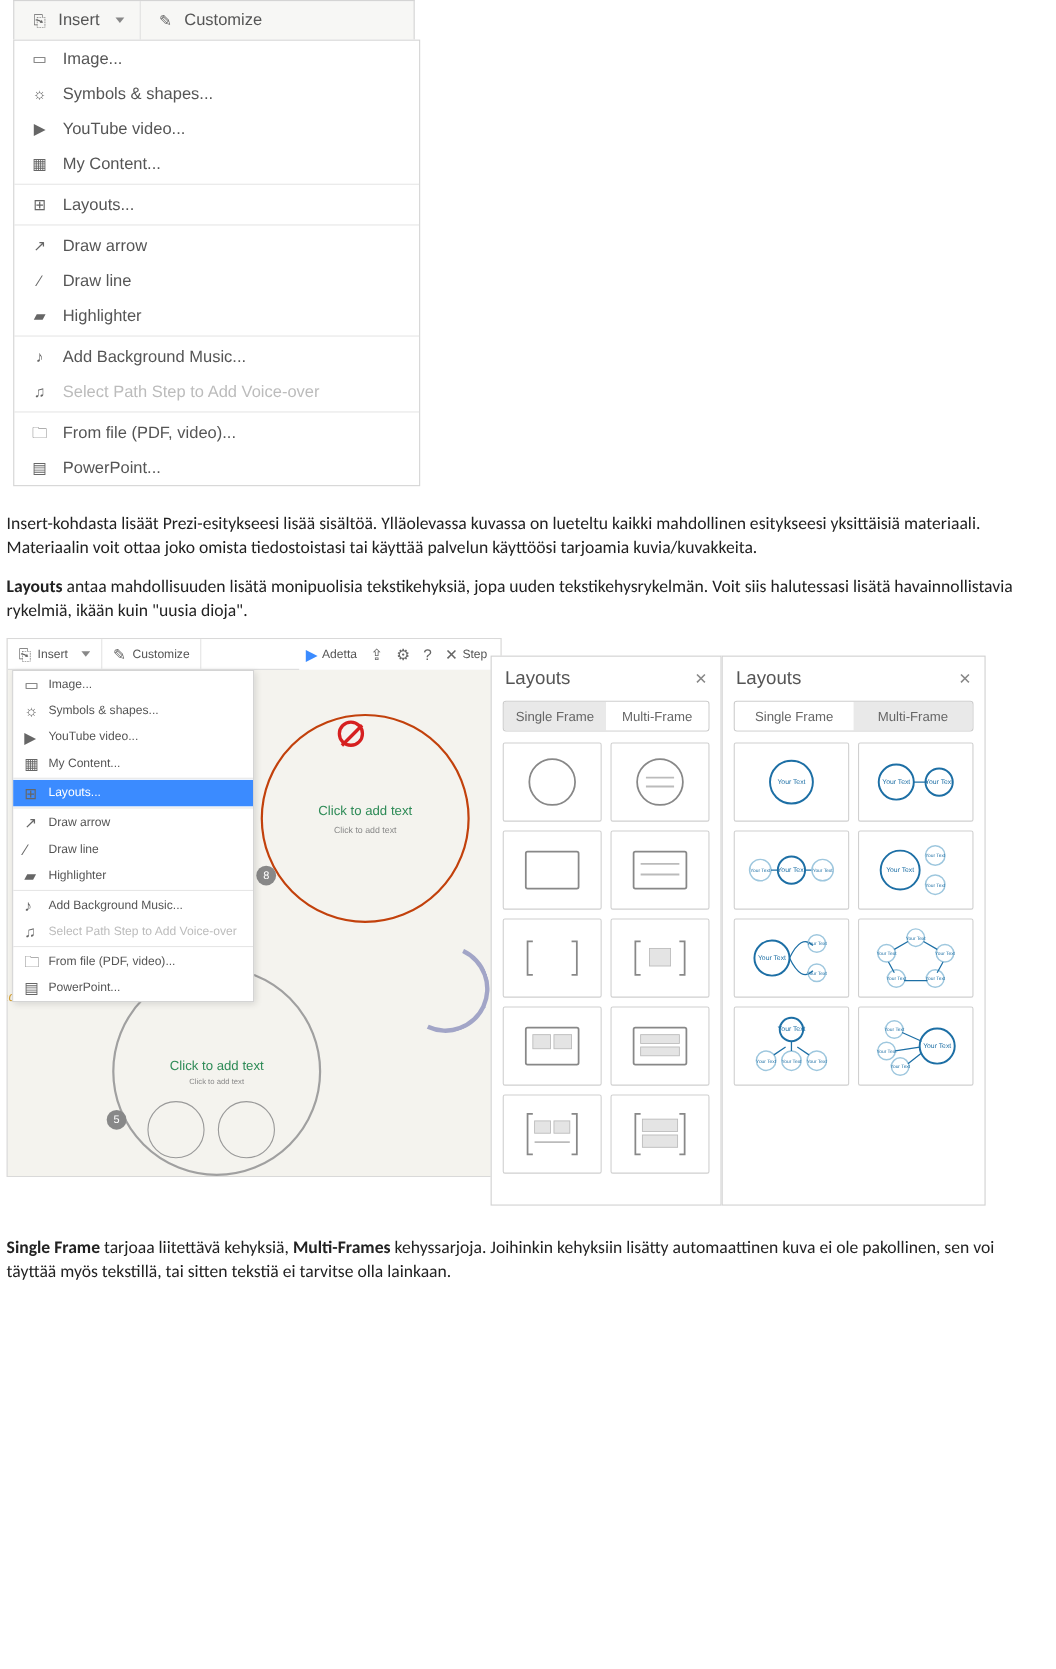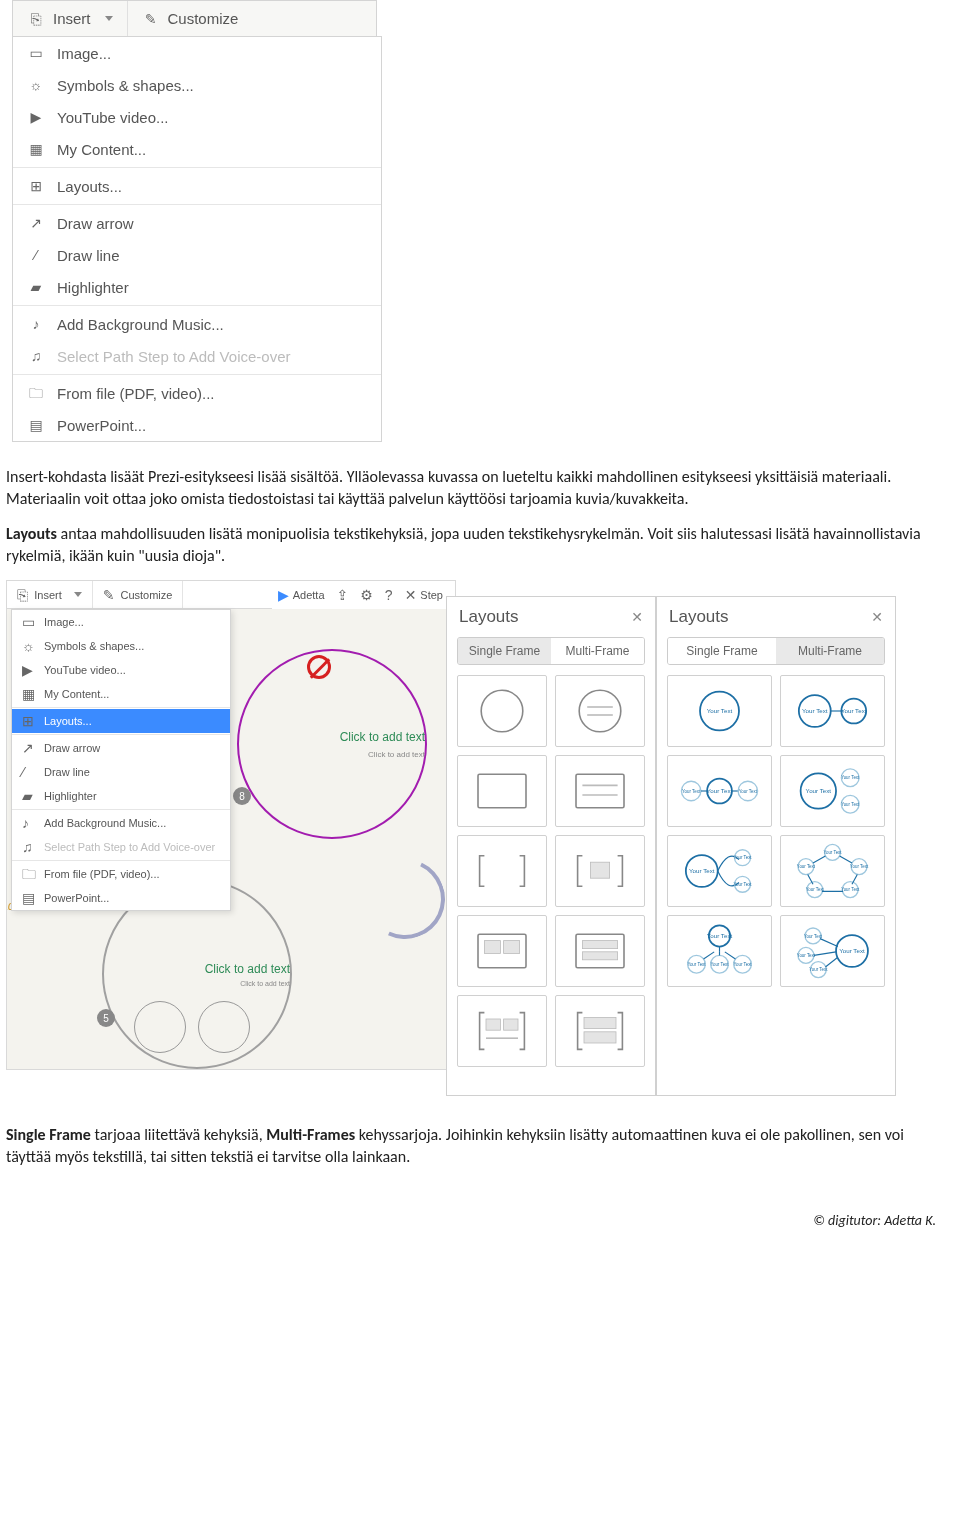--- a/index.html
+++ b/index.html
@@ -30,21 +30,21 @@
   
   .editor { left: 0; top: 0; width: 450px; height: 490px; background: #f2f1ee; border: 1px solid #d9d9d9; overflow: hidden; }
   .editor .ed-toolbar { display:flex; align-items:center; background:#fff; height:28px; border-bottom:1px solid #d9d9d9; }
   .editor .ed-toolbar .ed-btn { display:flex; align-items:center; gap:6px; padding: 0 10px; font-size:11px; color:#555; cursor:pointer; border-right:1px solid #e4e4e4; height:100%; }
   .editor .ed-menu { position:absolute; left:4px; top:28px; width:220px; background:#fff; border:1px solid #d4d4d4; font-size:11px; box-shadow: 2px 2px 6px rgba(0,0,0,0.12); z-index:2; }
   .editor .ed-menu .emi { display:flex; align-items:center; gap:8px; padding:5px 10px; cursor:pointer; }
   .editor .ed-menu .emi.sel { background:#3b8bff; color:#fff; }
   .editor .ed-menu .emi.disabled { color:#bcbcbc; }
   .editor .ed-menu .esep { height:0;border-top:1px solid #e6e6e6; margin:1px 0;}
   .editor .canvas { position:absolute; left:0; top:28px; right:0; bottom:0; background: #f4f3ee; }
-  .editor .canvas .bigcirc { position:absolute; width:190px; height:190px; border:2px solid #a21caf; border-radius:50%; display:flex; flex-direction:column; align-items:flex-end; justify-content:center; font-size:10px; color:#333; }
+  .editor .canvas .bigcirc { position:absolute; width:190px; height:190px; border:2px solid #c2410c; border-radius:50%; display:flex; flex-direction:column; align-items:center; justify-content:center; font-size:10px; color:#333; }
   .editor .canvas .bigcirc.c1 { left:230px; top:40px; }
   .editor .canvas .bigcirc.c2 { left:95px; top:270px; border-color:#a0a0a0; }
   .editor .canvas .bigcirc .t1 { color:#2e8b57; font-size:12px; }
   .editor .canvas .smallcirc { position:absolute; width:52px; height:52px; border:1px solid #999; border-radius:50%; font-size:6px; display:flex; align-items:center;justify-content:center; color:#555;}
   .editor .canvas .stop { position:absolute; width:24px;height:24px;border:3px solid #d62020;border-radius:50%; }
   .editor .canvas .stop::after { content:""; position:absolute; width:26px; height:3px; background:#d62020; top:9px; left:-3px; transform:rotate(-45deg);}
   .editor .canvas .num { position:absolute; width:18px;height:18px;border-radius:50%; background:#888;color:#fff;font-size:10px;display:flex;align-items:center;justify-content:center;}
   .editor .canvas .swoosh1 { position:absolute; left:40px; top:250px; width:50px; height:50px; border:3px solid #4aa; border-right-color:transparent; border-bottom-color:transparent; border-radius:50%; transform:rotate(10deg); opacity:0.6;}
   .editor .canvas .swoosh2 { position:absolute; right:10px; top:250px; width:80px; height:80px; border:4px solid #5059a0; border-left-color:transparent; border-top-color:transparent; border-radius:50%; transform:rotate(-20deg); opacity:0.5;}
   .editor .canvas .addtext { position:absolute; left:-6px; top:290px; font-size:12px; color:#d4a034; font-style:italic;}
@@ -451,15 +451,14 @@
   </div>
 
 </div>
 
 <div class="body-text">
   <p>
     <b>Single Frame</b><span> tarjoaa liitettävä kehyksiä, </span><b>Multi-Frames</b><span> kehyssarjoja. Joihinkin kehyksiin lisätty automaattinen kuva ei ole pakollinen, sen voi täyttää myös tekstillä, tai sitten tekstiä ei tarvitse olla lainkaan.</span>
   </p>
 </div>
 
-<div class="footer">© digitutor: Adetta K.</div>
 
 </div>
 
 </body></html>

